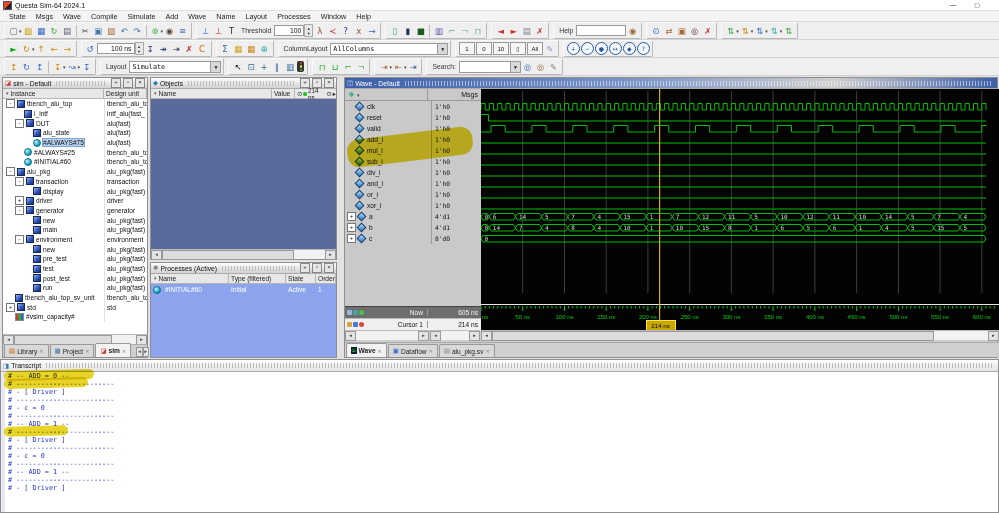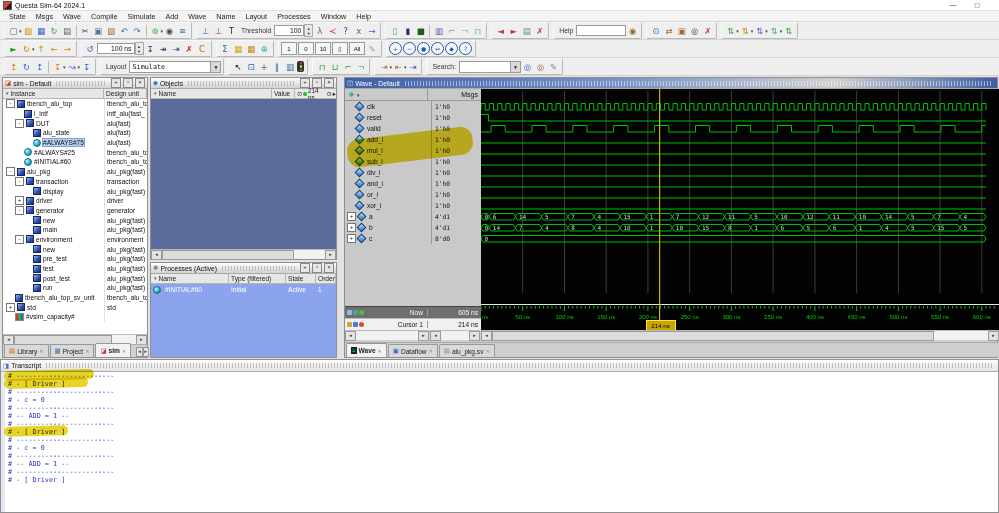--- a/index.html
+++ b/index.html
@@ -227,20 +227,27 @@
       <span class="tbi" style="color: rgb(34, 51, 102);">↠</span>
       <span class="tbi" style="color: rgb(34, 51, 102);">⇥</span>
       <span class="tbi" style="color: rgb(204, 34, 34);">✗</span>
       <span class="tbi" style="color: rgb(204, 102, 0);">C</span>
     </div>
     <div class="tbg">
       <span class="tbi" style="color: rgb(51, 102, 153);">Σ</span>
       <span class="tbi" style="color: rgb(204, 170, 34);">▦</span>
       <span class="tbi" style="color: rgb(204, 136, 34);">▦</span>
       <span class="tbi" style="color: rgb(34, 170, 170);">⊕</span>
+    </div>
+    <div class="tbg">
+      <span class="tblabel">ColumnLayout</span>
+      <span class="combo" style="width: 118px;">
+        <span>AllColumns</span>
+        <span class="arr">▼</span>
+      </span>
     </div>
     <div class="tbg">
       <span class="tbbtn">1</span>
       <span class="tbbtn">0</span>
       <span class="tbbtn">10</span>
       <span class="tbbtn">▯</span>
       <span class="tbbtn">All</span>
       <span class="tbi" style="color: rgb(136, 153, 204);">✎</span>
     </div>
     <div class="tbg">
@@ -986,20 +993,21 @@
   <div class="hl-blob" style="left:2px;top:55px;width:126px;height:28px;transform:rotate(-7deg);border-radius:12px"></div>
 </div>
 
 <div id="transcript" class="panel">
   <div class="phead" style="height:12px">
     <span class="tabicon" style="color:#47a">◨</span>
     <span class="ptitle">Transcript</span>
     <span class="pstretch"></span>
   </div>
   <div id="transcript-body">
+      <div class="tline"># -- ADD = 0 --</div>
       <div class="tline"># ------------------------</div>
       <div class="tline"># - [ Driver ]</div>
       <div class="tline"># ------------------------</div>
       <div class="tline"># - c = 0</div>
       <div class="tline"># ------------------------</div>
       <div class="tline"># -- ADD = 1 --</div>
       <div class="tline"># ------------------------</div>
       <div class="tline"># - [ Driver ]</div>
       <div class="tline"># ------------------------</div>
       <div class="tline"># - c = 0</div>

